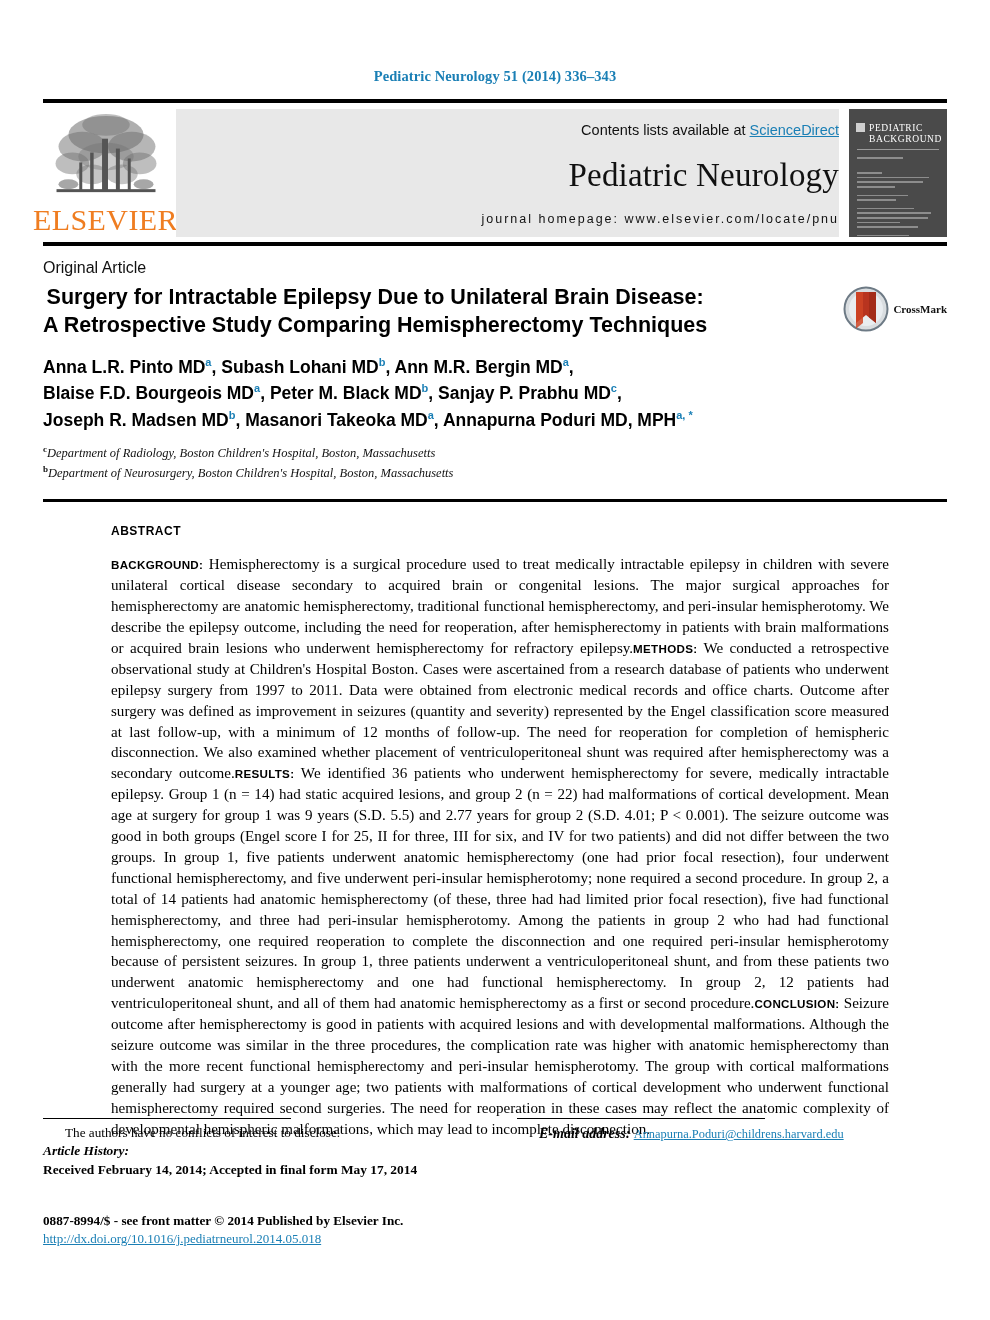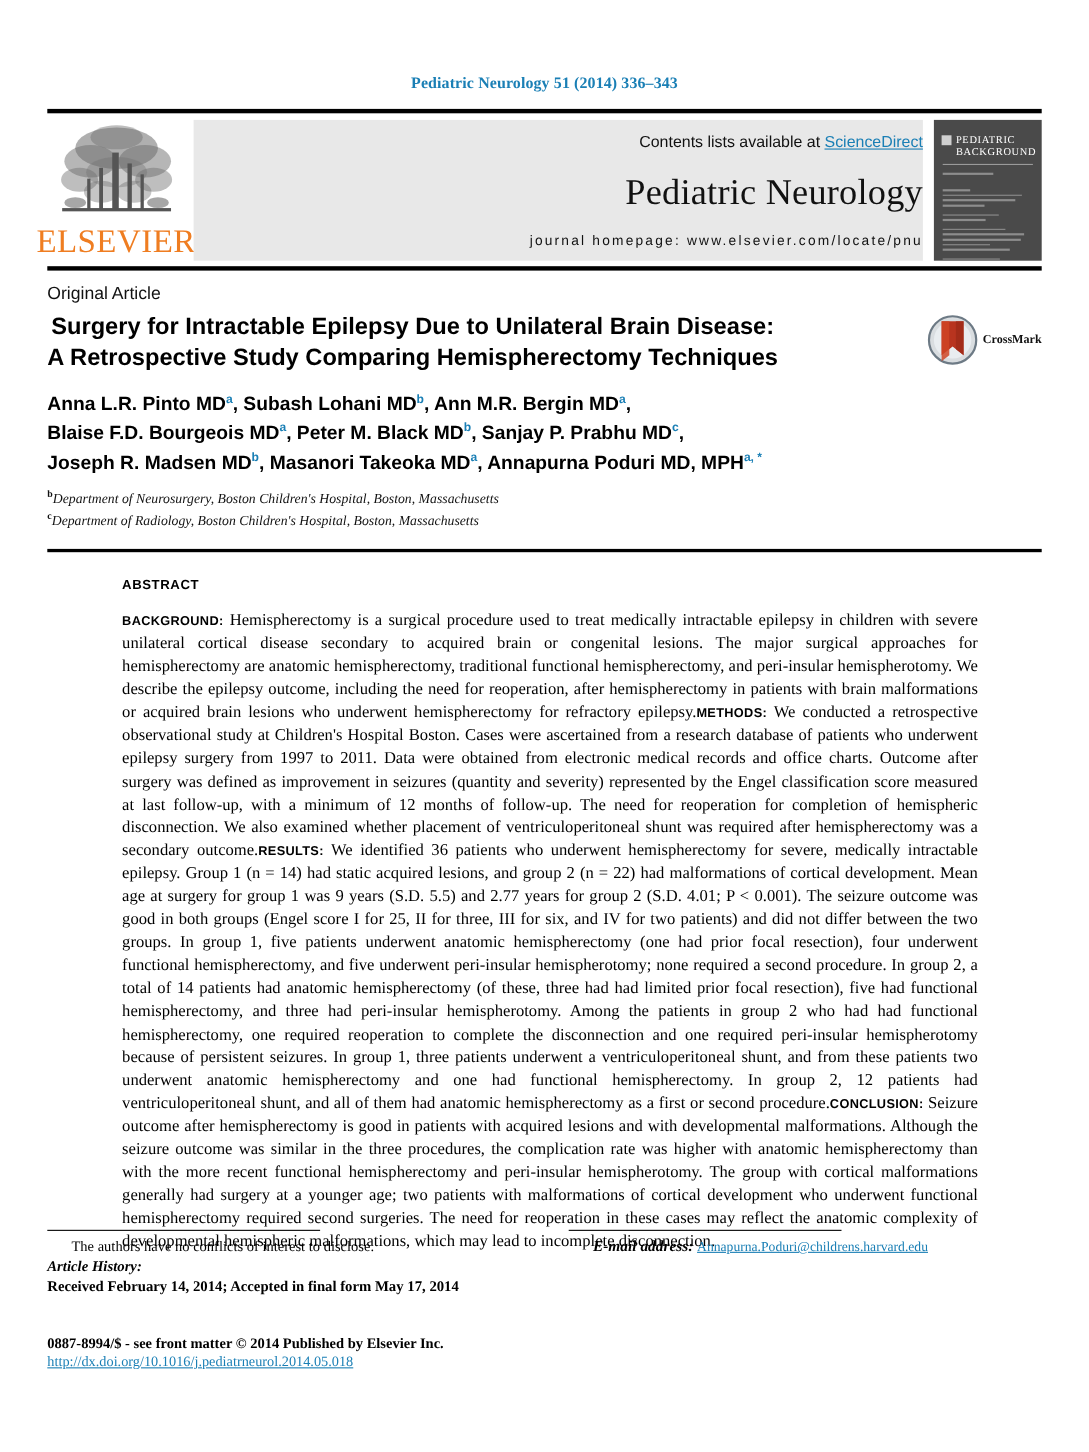--- a/index.html
+++ b/index.html
@@ -375,22 +375,22 @@
       </div>
       <div>
         <span>Blaise F.D. Bourgeois MD</span><sup>a</sup><span>, </span><span>Peter M. Black MD</span><sup>b</sup><span>, </span><span>Sanjay P. Prabhu MD</span><sup>c</sup><span>,</span>
       </div>
       <div>
         <span>Joseph R. Madsen MD</span><sup>b</sup><span>, </span><span>Masanori Takeoka MD</span><sup>a</sup><span>, </span><span>Annapurna Poduri MD, MPH</span><sup class="star">a, *</sup>
       </div>
     </div>
 
     <div class="affiliations">
+      <div><sup>c</sup><span>Department of Radiology, Boston Children's Hospital, Boston, Massachusetts</span></div>
       <div><sup>b</sup><span>Department of Neurosurgery, Boston Children's Hospital, Boston, Massachusetts</span></div>
-      <div><sup>c</sup><span>Department of Radiology, Boston Children's Hospital, Boston, Massachusetts</span></div>
     </div>
 
     <div class="abstract-sep"></div>
 
     <div class="abstract-zone">
       <div class="abstract-gutter"></div>
       <div class="abstract-body">
         <div class="abstract-label">ABSTRACT</div>
         <div class="abstract-text"><span class="sechead">BACKGROUND:</span><span> Hemispherectomy is a surgical procedure used to treat medically intractable epilepsy in children with severe unilateral cortical disease secondary to acquired brain or congenital lesions. The major surgical approaches for hemispherectomy are anatomic hemispherectomy, traditional functional hemispherectomy, and peri-insular hemispherotomy. We describe the epilepsy outcome, including the need for reoperation, after hemispherectomy in patients with brain malformations or acquired brain lesions who underwent hemispherectomy for refractory epilepsy.</span><span class="sechead">METHODS:</span><span> We conducted a retrospective observational study at Children's Hospital Boston. Cases were ascertained from a research database of patients who underwent epilepsy surgery from 1997 to 2011. Data were obtained from electronic medical records and office charts. Outcome after surgery was defined as improvement in seizures (quantity and severity) represented by the Engel classification score measured at last follow-up, with a minimum of 12 months of follow-up. The need for reoperation for completion of hemispheric disconnection. We also examined whether placement of ventriculoperitoneal shunt was required after hemispherectomy was a secondary outcome.</span><span class="sechead">RESULTS:</span><span> We identified 36 patients who underwent hemispherectomy for severe, medically intractable epilepsy. Group 1 (n = 14) had static acquired lesions, and group 2 (n = 22) had malformations of cortical development. Mean age at surgery for group 1 was 9 years (S.D. 5.5) and 2.77 years for group 2 (S.D. 4.01; P &lt; 0.001). The seizure outcome was good in both groups (Engel score I for 25, II for three, III for six, and IV for two patients) and did not differ between the two groups. In group 1, five patients underwent anatomic hemispherectomy (one had prior focal resection), four underwent functional hemispherectomy, and five underwent peri-insular hemispherotomy; none required a second procedure. In group 2, a total of 14 patients had anatomic hemispherectomy (of these, three had had limited prior focal resection), five had functional hemispherectomy, and three had peri-insular hemispherotomy. Among the patients in group 2 who had had functional hemispherectomy, one required reoperation to complete the disconnection and one required peri-insular hemispherotomy because of persistent seizures. In group 1, three patients underwent a ventriculoperitoneal shunt, and from these patients two underwent anatomic hemispherectomy and one had functional hemispherectomy. In group 2, 12 patients had ventriculoperitoneal shunt, and all of them had anatomic hemispherectomy as a first or second procedure.</span><span class="sechead">CONCLUSION:</span><span> Seizure outcome after hemispherectomy is good in patients with acquired lesions and with developmental malformations. Although the seizure outcome was similar in the three procedures, the complication rate was higher with anatomic hemispherectomy than with the more recent functional hemispherectomy and peri-insular hemispherotomy. The group with cortical malformations generally had surgery at a younger age; two patients with malformations of cortical development who underwent functional hemispherectomy required second surgeries. The need for reoperation in these cases may reflect the anatomic complexity of developmental hemispheric malformations, which may lead to incomplete disconnection.</span></div>
       </div>

